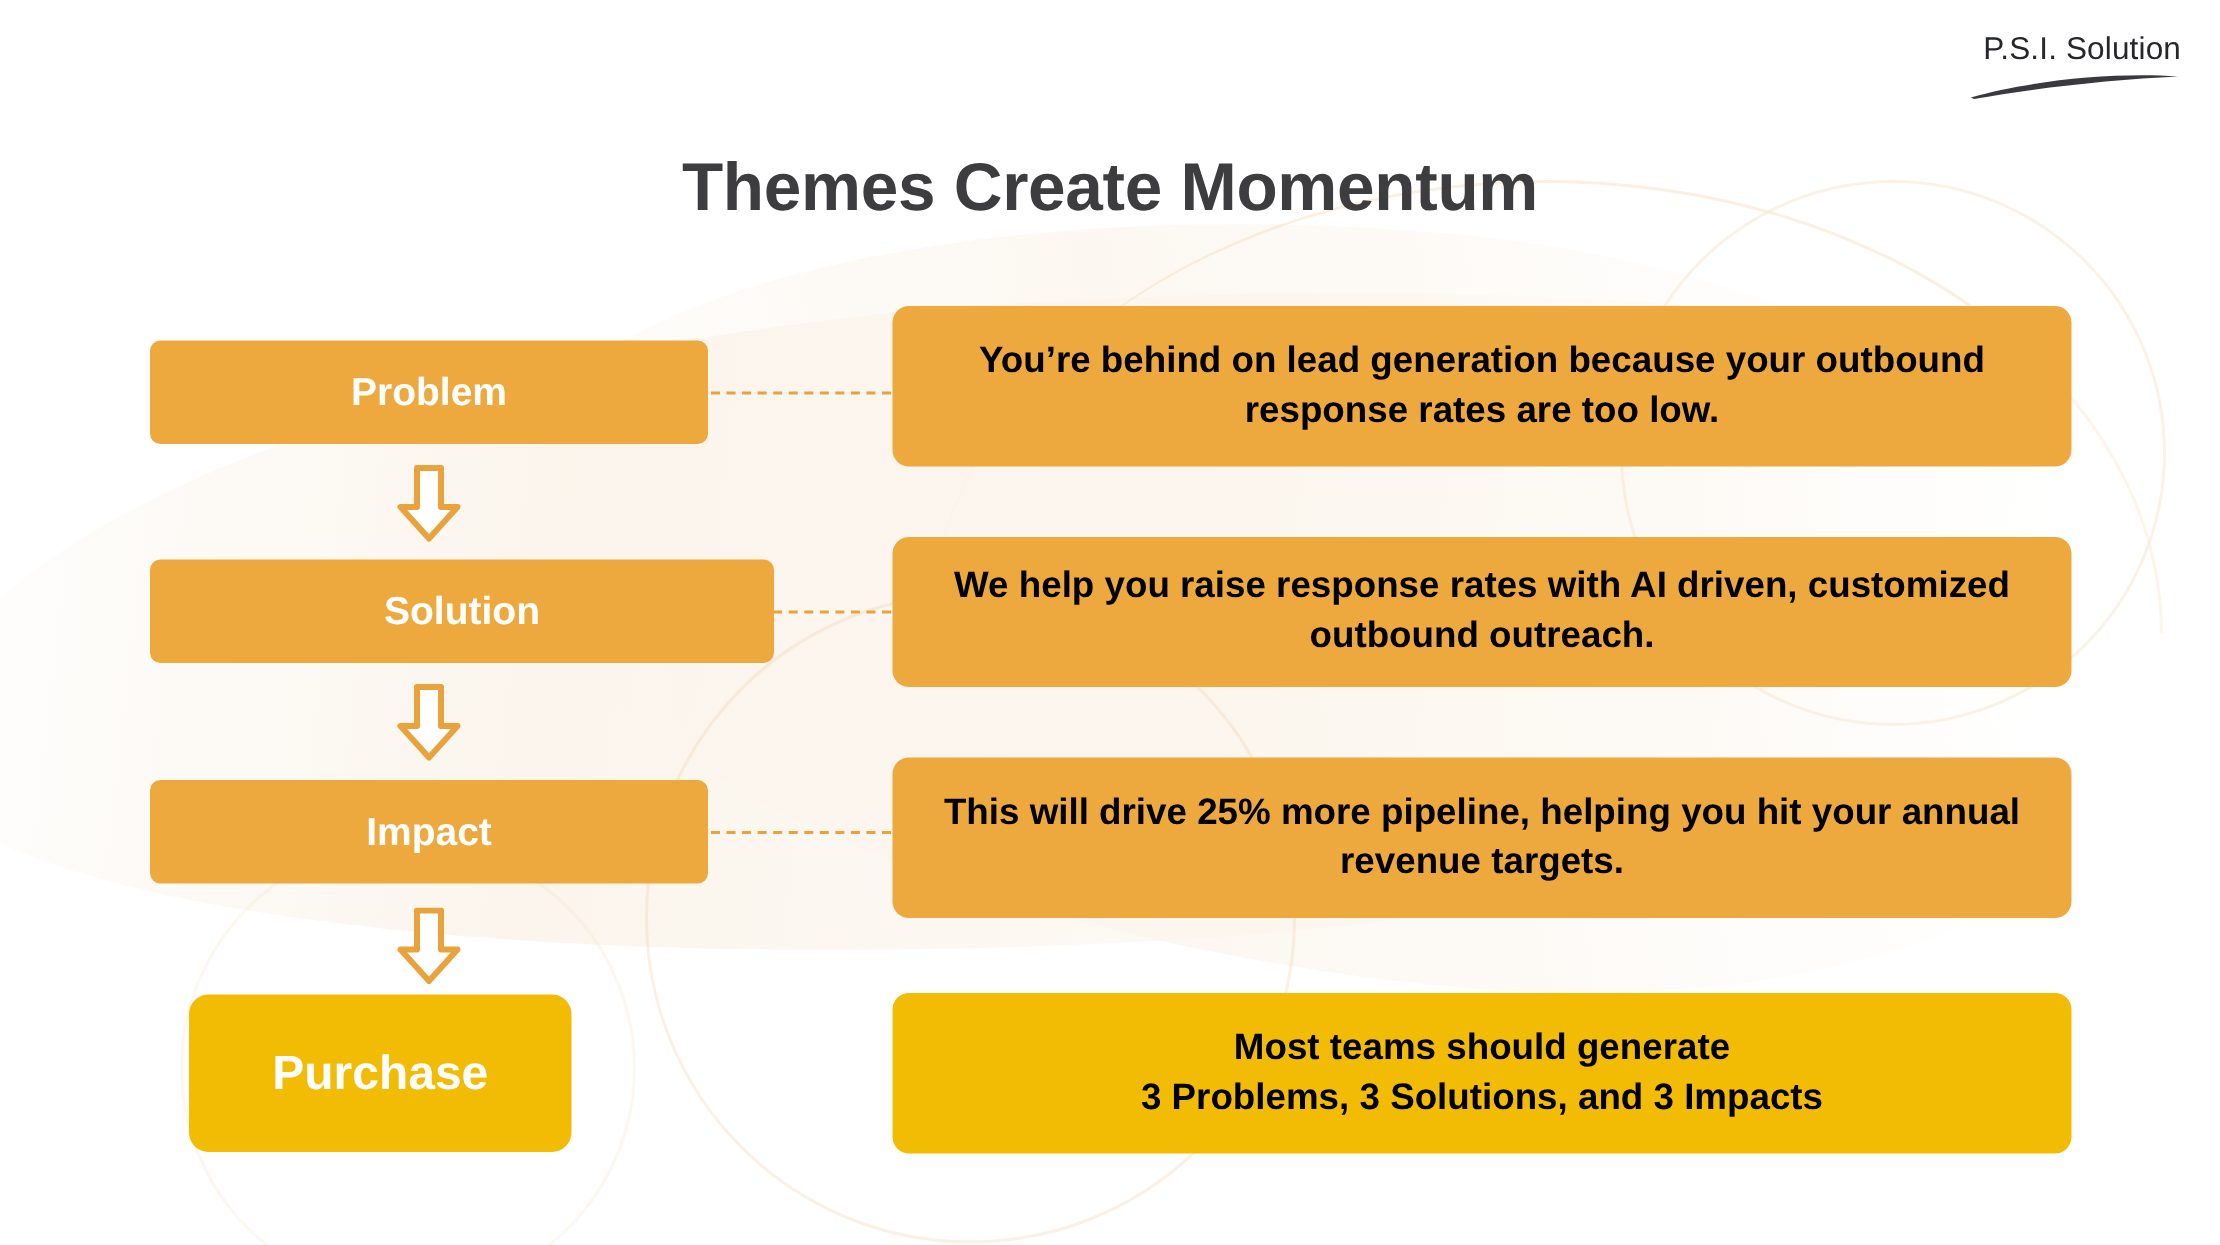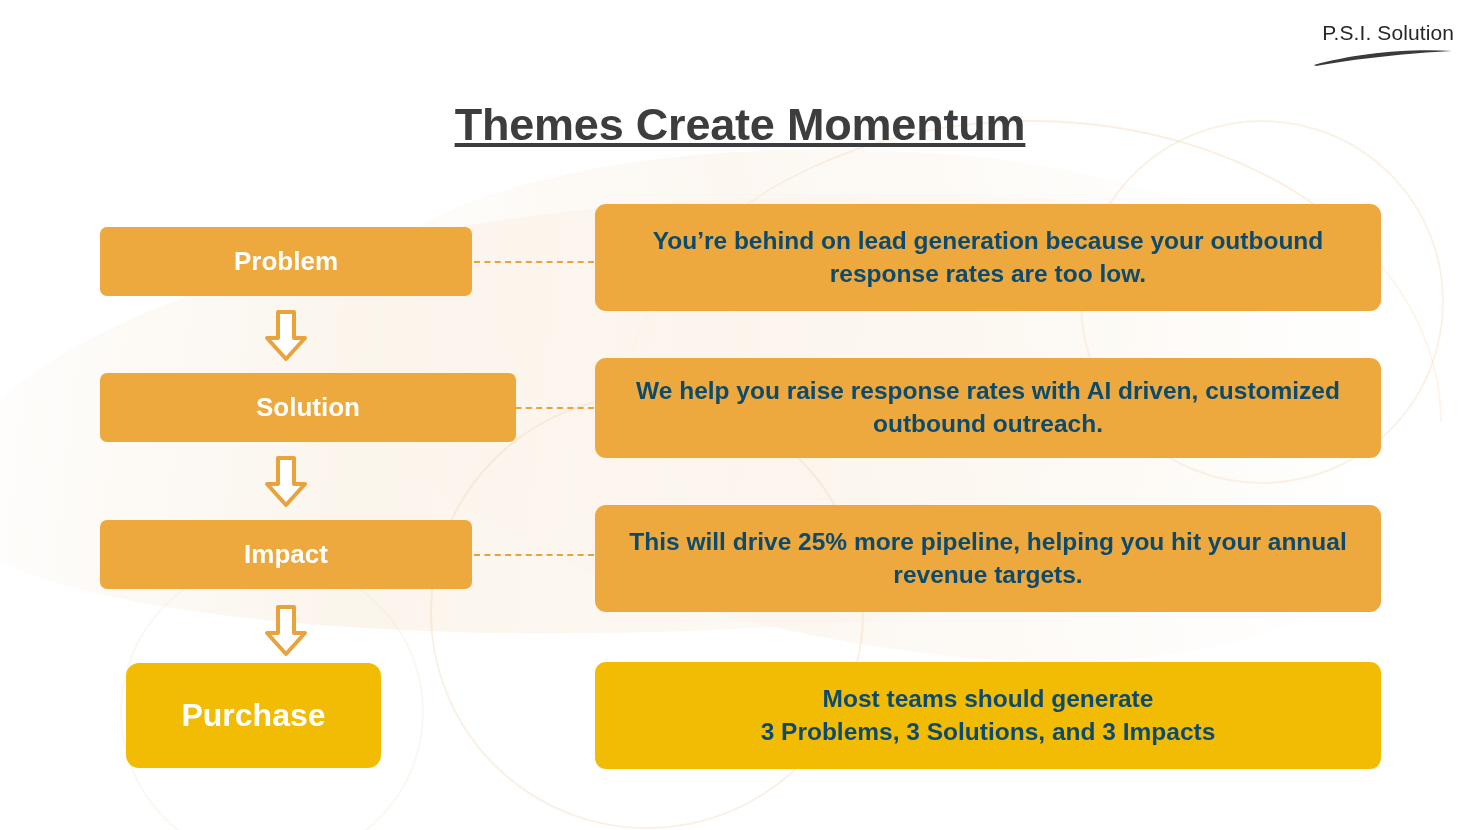--- a/index.html
+++ b/index.html
@@ -110,21 +110,20 @@
     position: absolute;
     left: 0;
     right: 0;
     top: 99px;
     text-align: center;
     font-size: 45px;
     font-weight: bold;
     color: #3d3d3f;
     letter-spacing: -0.2px;
     z-index: 4;
-    text-decoration: underline;
   }
 
   
   .diagram {
     position: absolute;
     inset: 0;
     z-index: 3;
   }
 
   .stage-label {
@@ -145,21 +144,21 @@
   .stage-label.lbl-purchase {
     left: 126px; top: 663px; width: 255px; height: 105px;
     border-radius: 13px; font-size: 32px; text-align: right;
   }
 
   .stage-text {
     position: absolute;
     display: flex;
     align-items: center;
     justify-content: center;
-    color: #0c4a6e;
+    color: #000000;
     font-weight: bold;
     font-size: 24.5px;
     line-height: 1.33;
     text-align: center;
     border-radius: 11px;
     padding: 0 24px;
     box-sizing: border-box;
   }
   .stage-text.txt-problem  { left: 595px; top: 204px; width: 786px; height: 107px; }
   .stage-text.txt-solution { left: 595px; top: 358px; width: 786px; height: 100px; }

